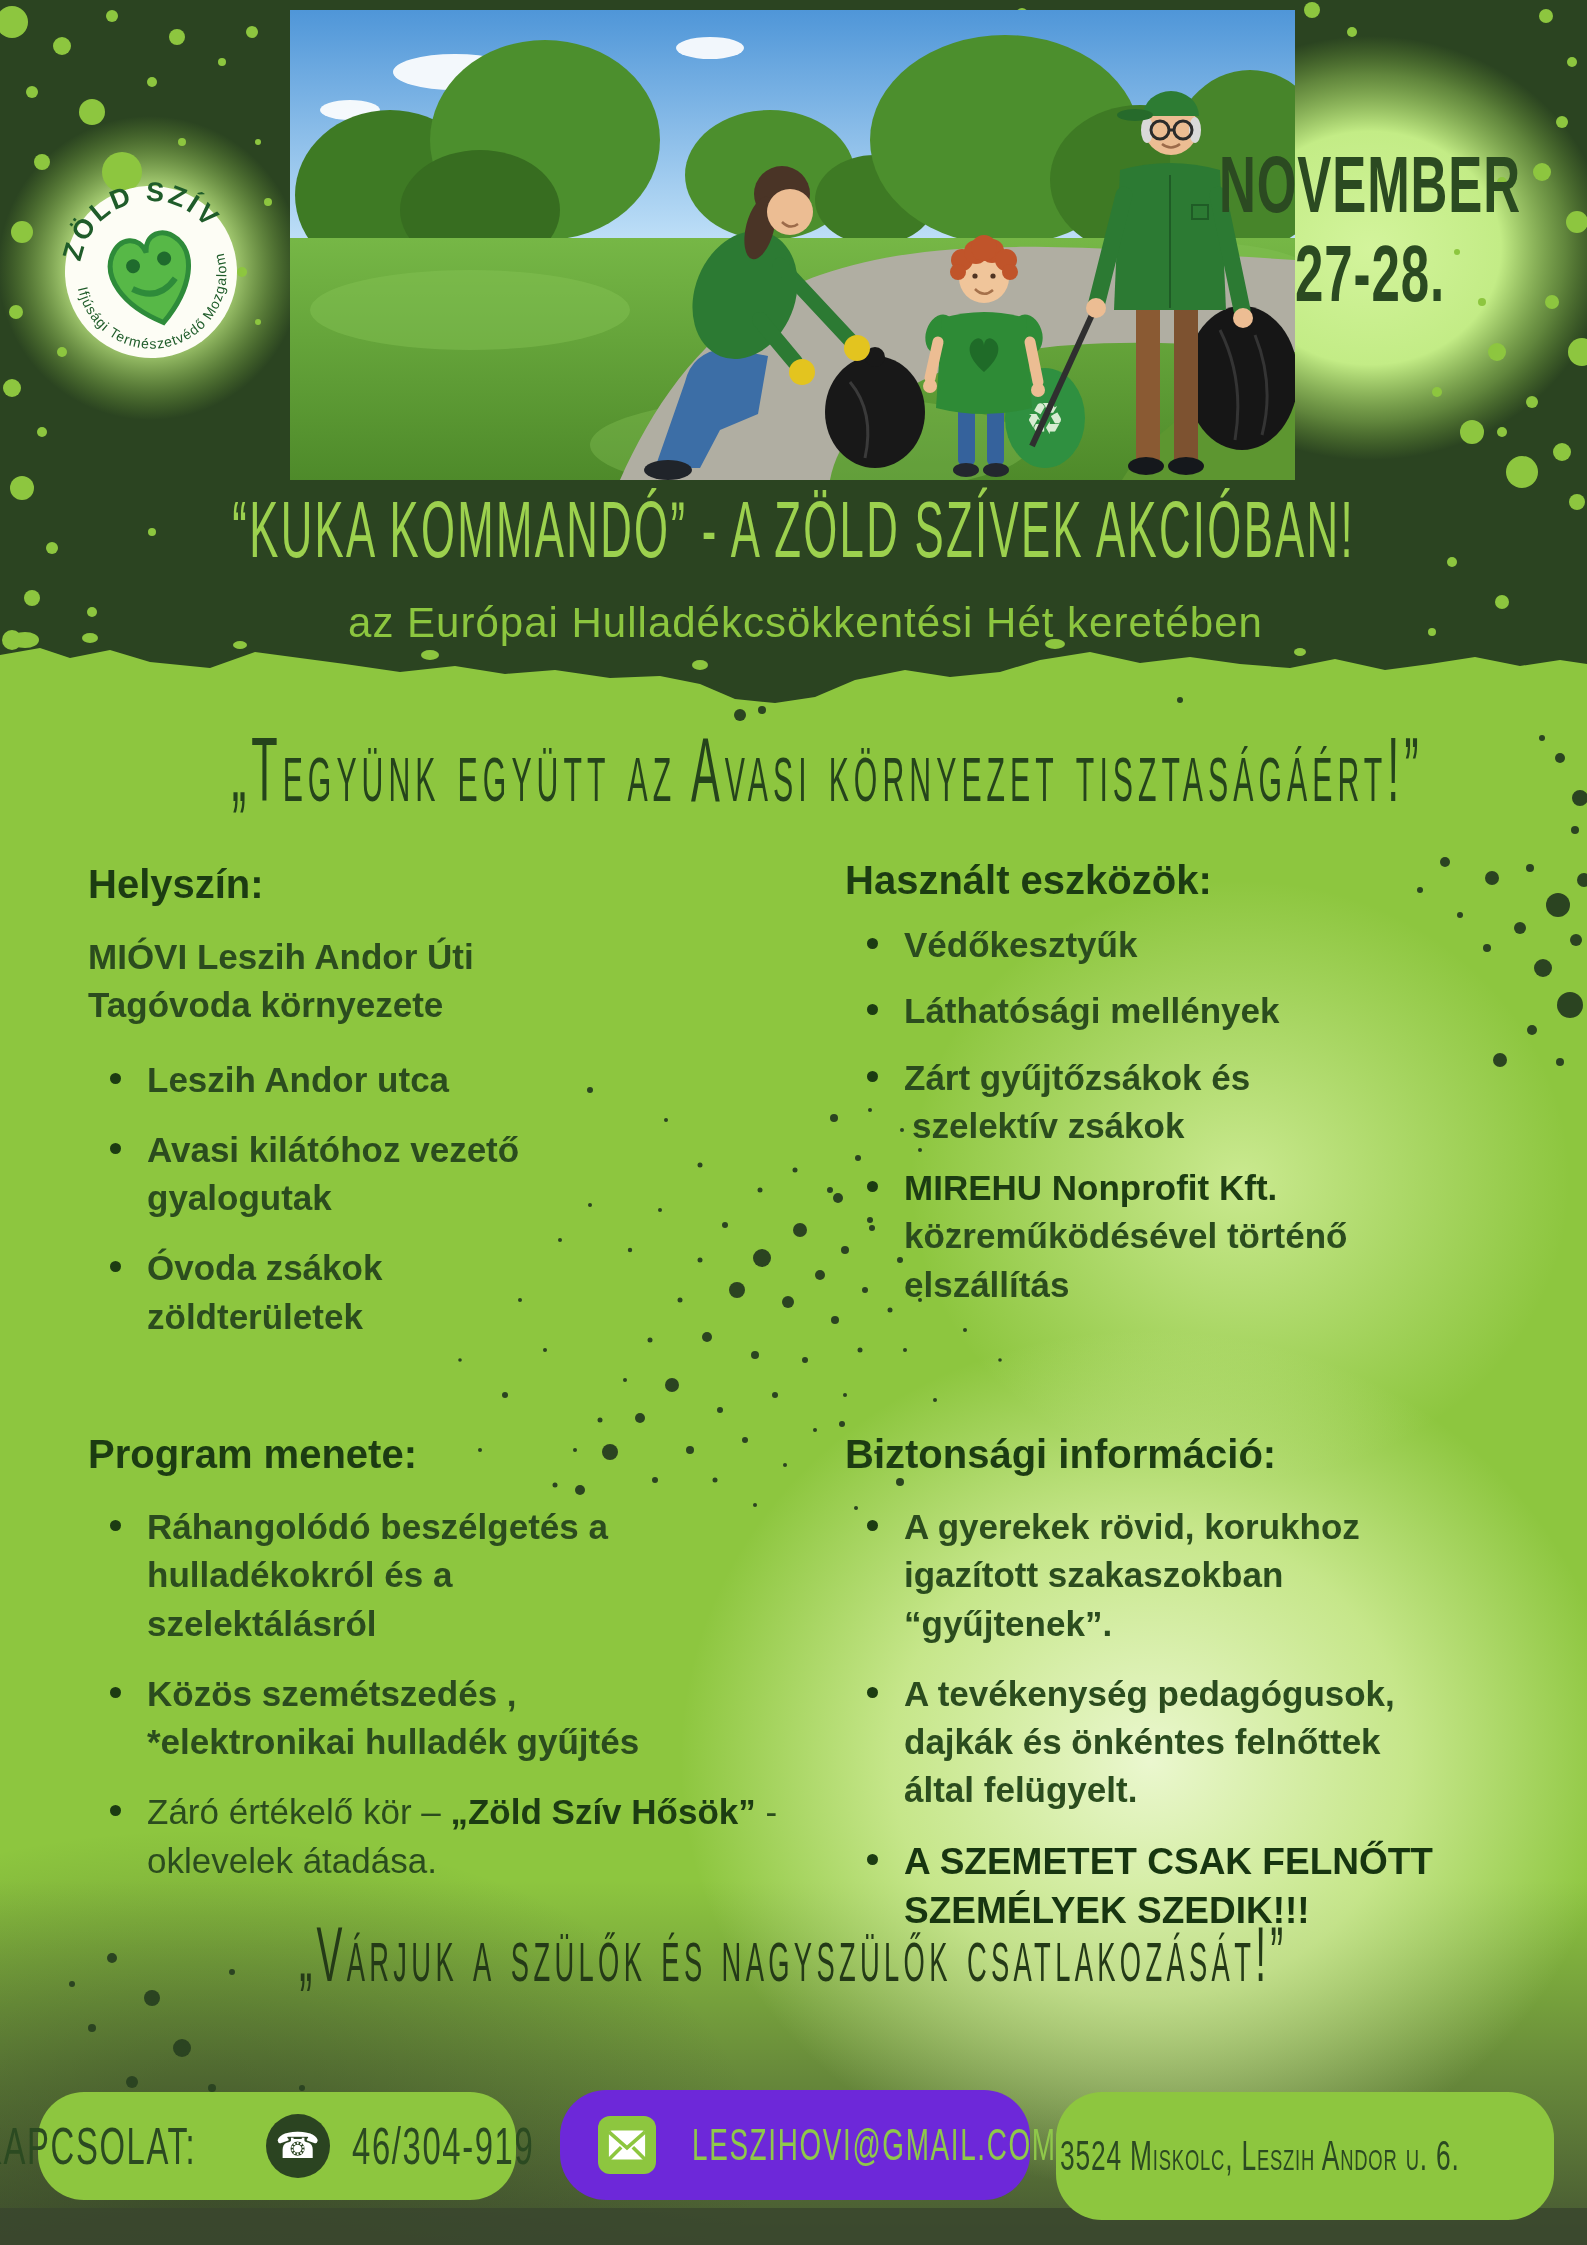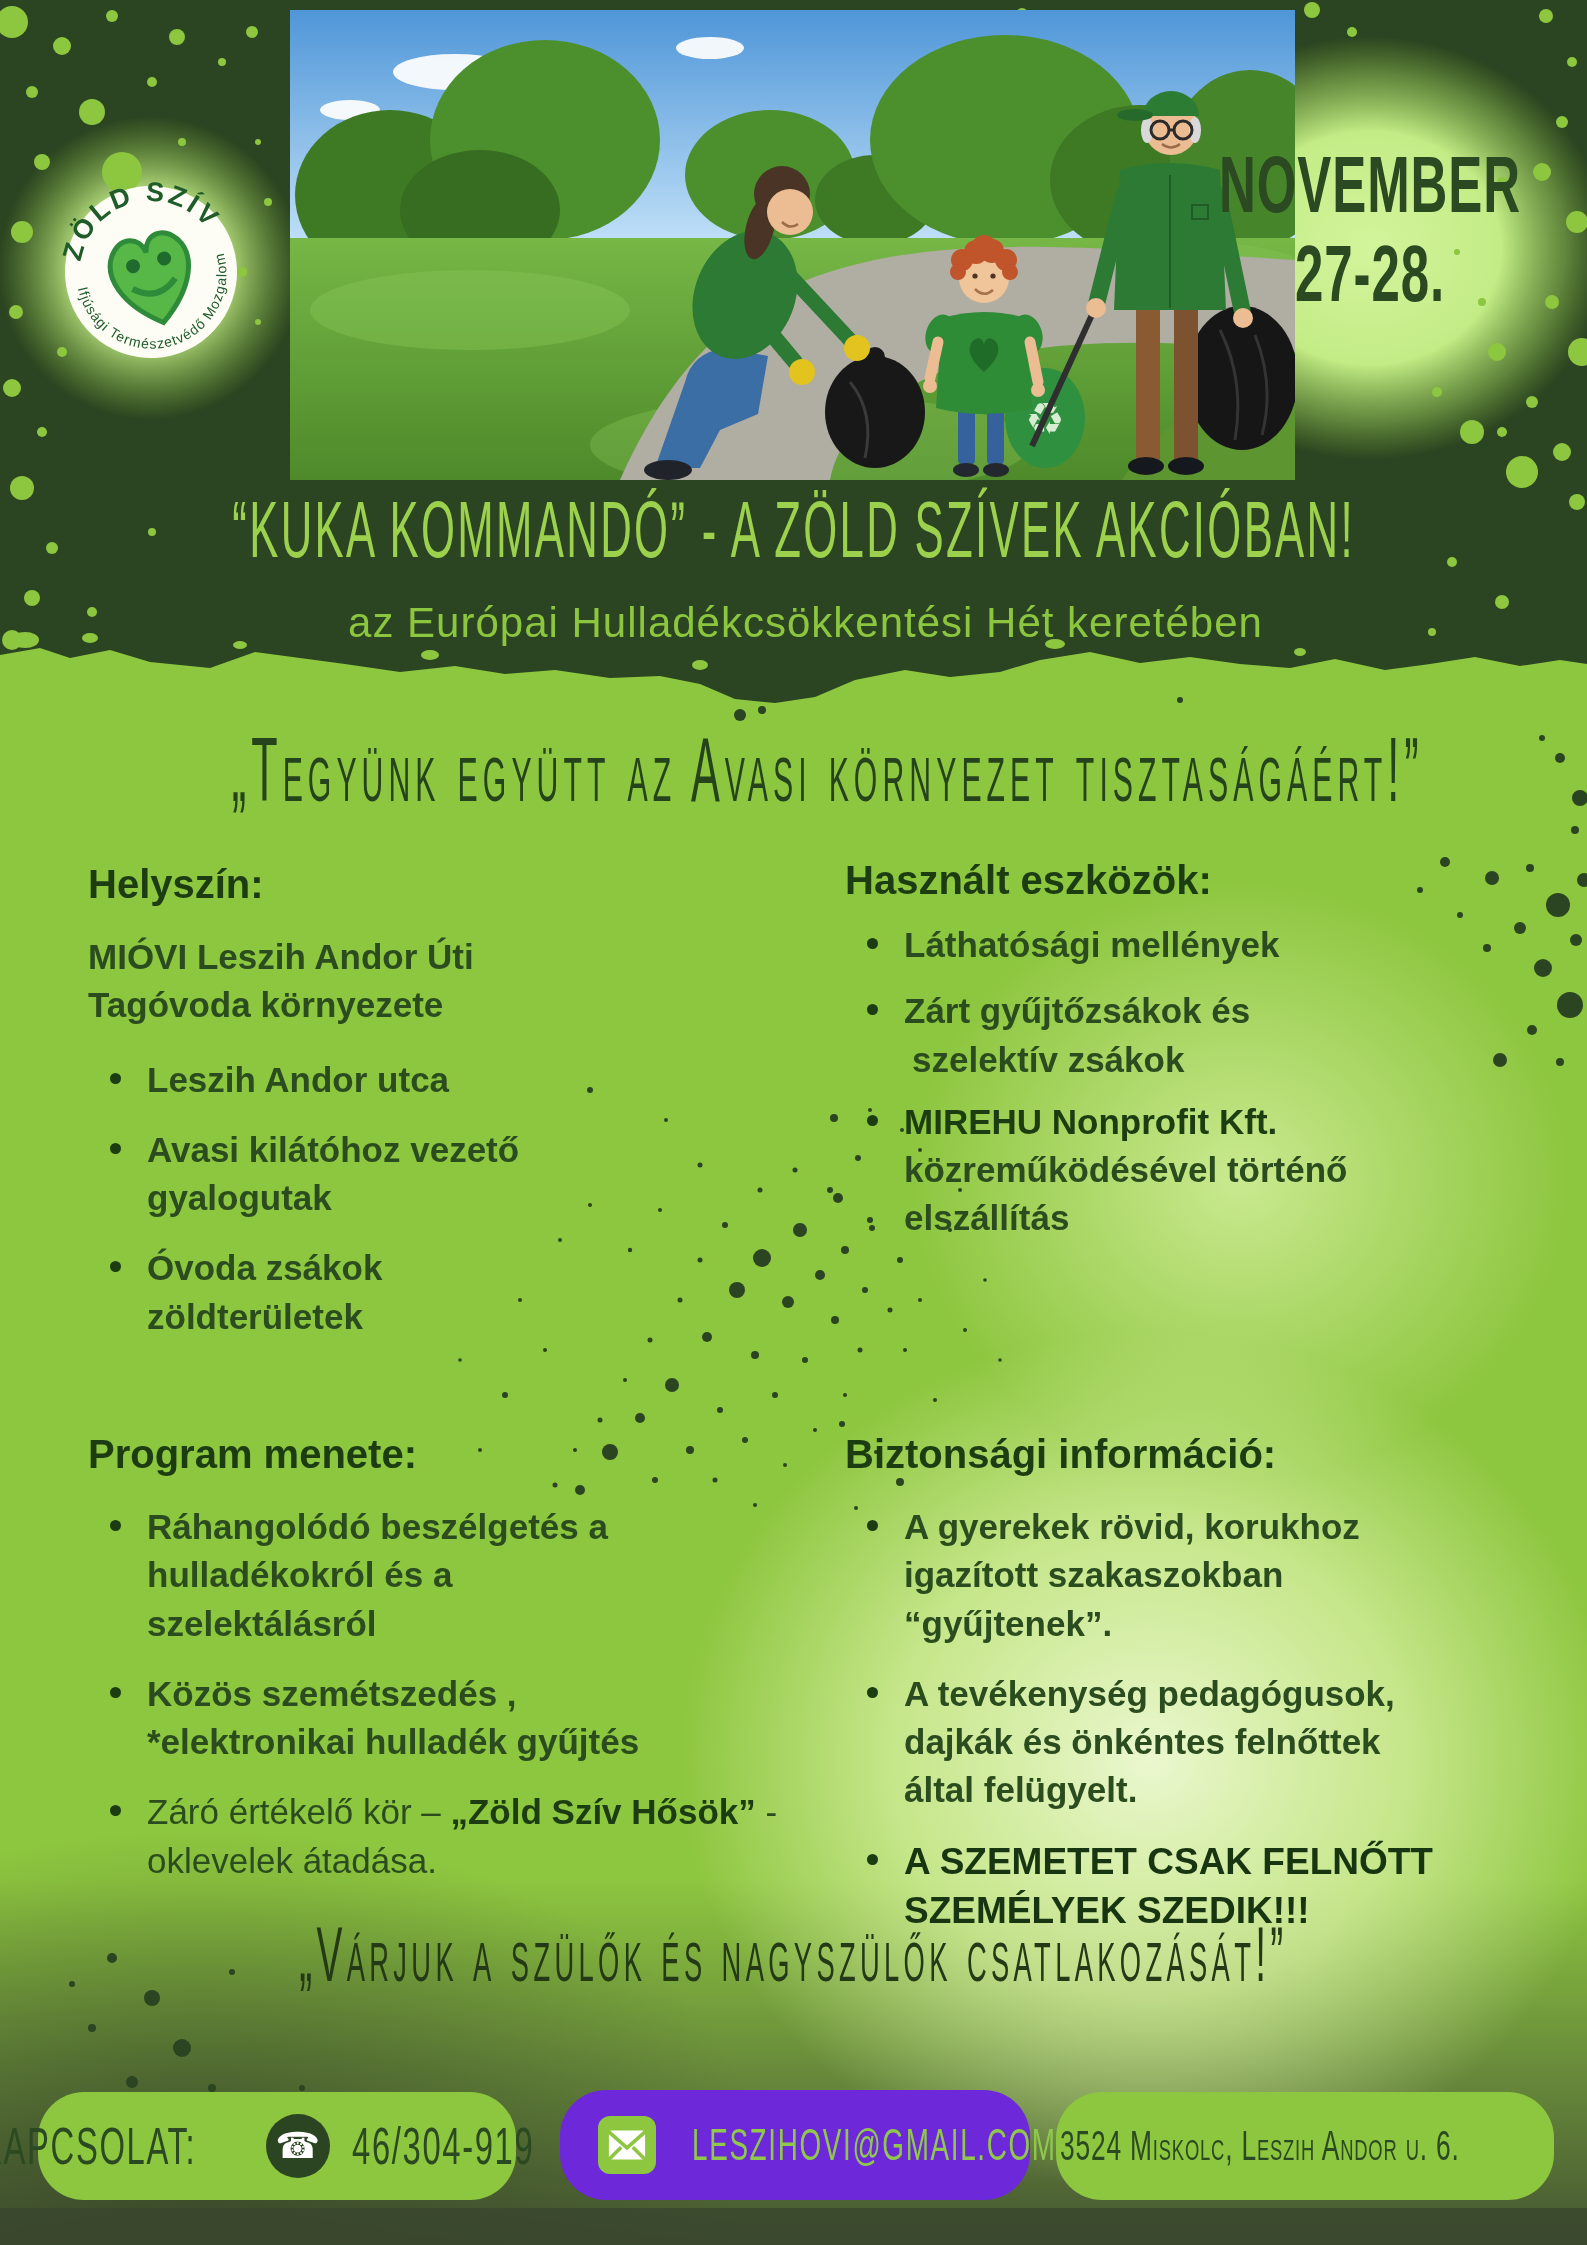--- a/index.html
+++ b/index.html
@@ -47,21 +47,21 @@
        transform:scale(.82,1.3);transform-origin:left center;}
   .pill-phone{left:38px;top:2092px;width:478px;height:108px;background:#8dc63f;
               color:#2b4a21;justify-content:center;gap:22px;}
   .phone-circle{width:64px;height:64px;border-radius:50%;background:#2b4421;color:#ffffff;
               display:flex;align-items:center;justify-content:center;font-size:36px;flex:0 0 auto;}
   .pill-email{left:560px;top:2090px;width:470px;height:110px;background:#6d28d9;
               color:#8fc84a;gap:36px;padding-left:38px;box-sizing:border-box;}
   .mail-square{width:58px;height:58px;border-radius:12px;background:#8dc63f;flex:0 0 auto;
               display:flex;align-items:center;justify-content:center;}
   .email-txt{text-transform:uppercase;font-size:34px;}
-  .pill-address{left:1056px;top:2092px;width:498px;height:108px;background:#8dc63f;
+  .pill-address{left:1056px;top:2092px;width:498px;height:128px;background:#8dc63f;
               color:#2b4a21;justify-content:center;gap:10px;}
   .addr-txt{font-size:33px;font-variant:small-caps;letter-spacing:1px;transform:scale(.8,1.28);}
 </style>
 </head>
 <body>
 
 <div class="page">
 
   <svg class="bg" width="1587" height="2245" viewBox="0 0 1587 2245" aria-hidden="true">
     <defs>
@@ -462,20 +462,26 @@
         </li>
     </ul>
   </div>
 
   <div class="sec right" style="left:845px;top:858px;width:720px">
     <h2 style="margin-bottom:18px">Használt eszközök:</h2>
     <ul class="blist">
       <li style="margin-bottom:18px">
           <span class="dot"></span>
         <span class="txt">
+            <span class="ln">Védőkesztyűk</span>
+          </span>
+        </li>
+      <li style="margin-bottom:18px">
+          <span class="dot"></span>
+        <span class="txt">
             <span class="ln">Láthatósági mellények</span>
           </span>
         </li>
       <li class="spread2" style="margin-bottom:14px">
           <span class="dot"></span>
         <span class="txt">
           <span class="ln">Zárt gyűjtőzsákok és</span>
           <span class="ln" style="padding-left:8px">szelektív zsákok</span>
           </span>
         </li>

